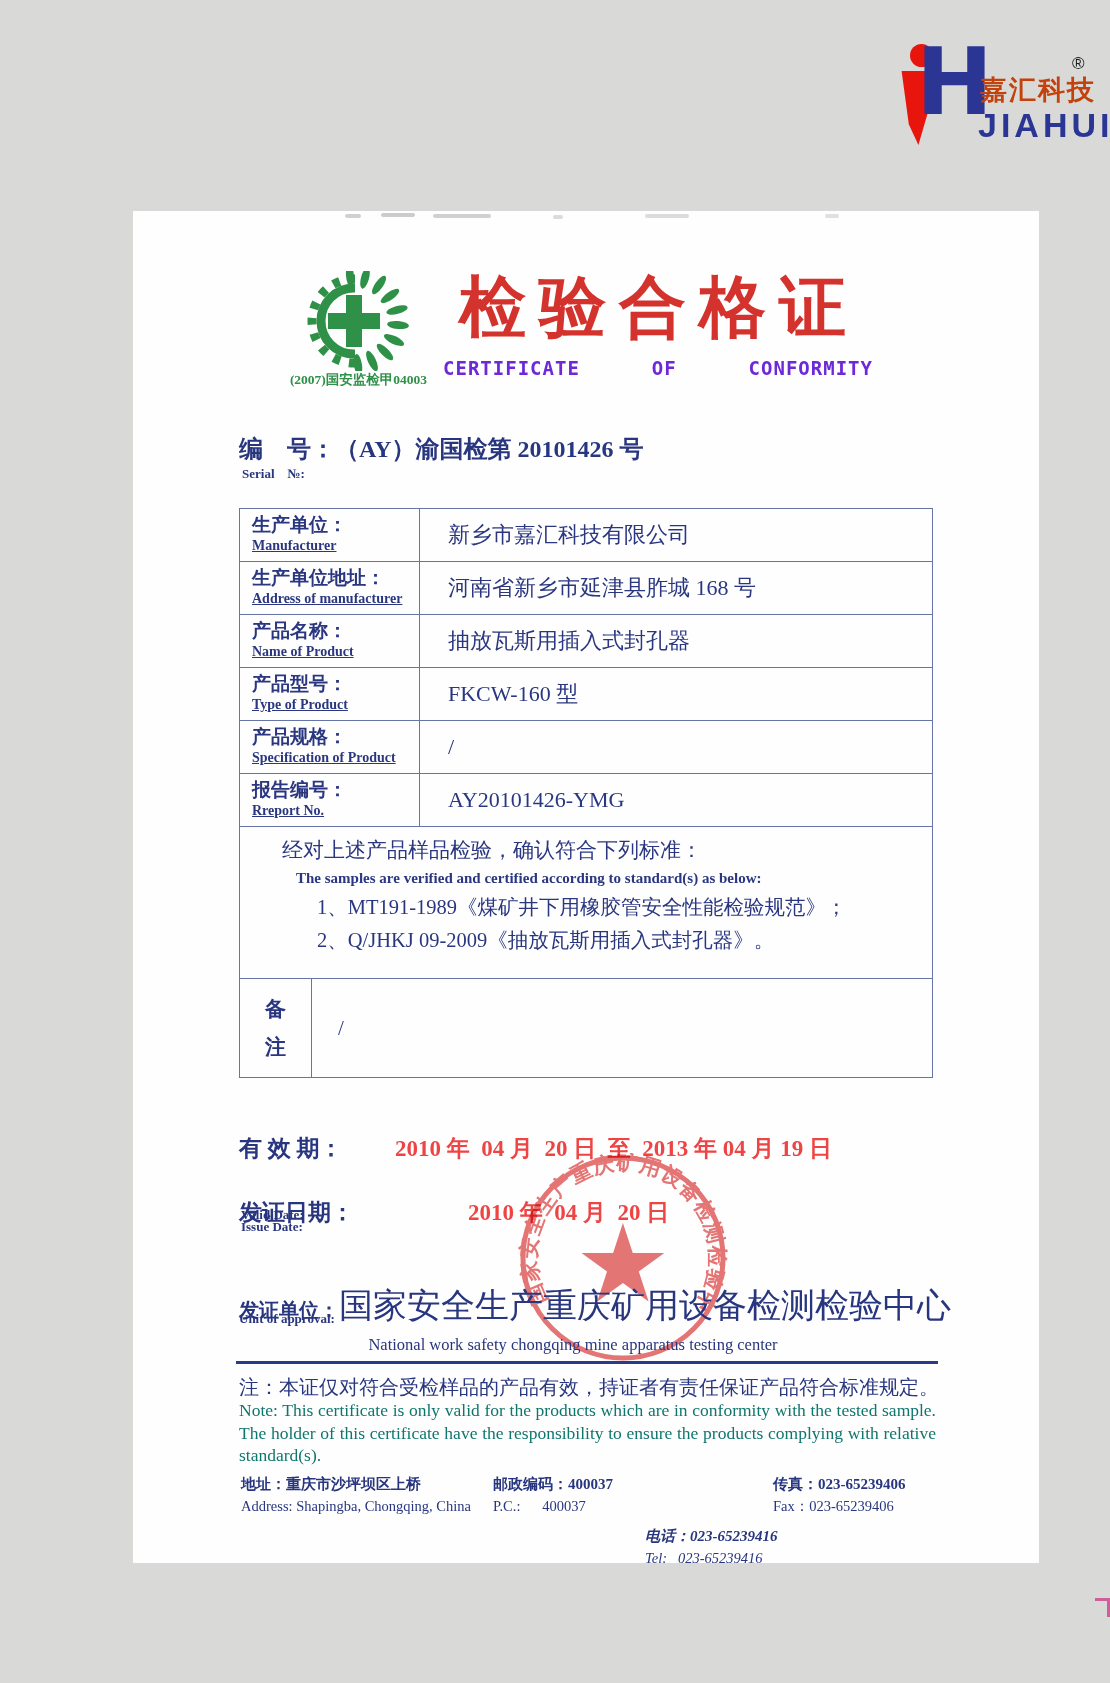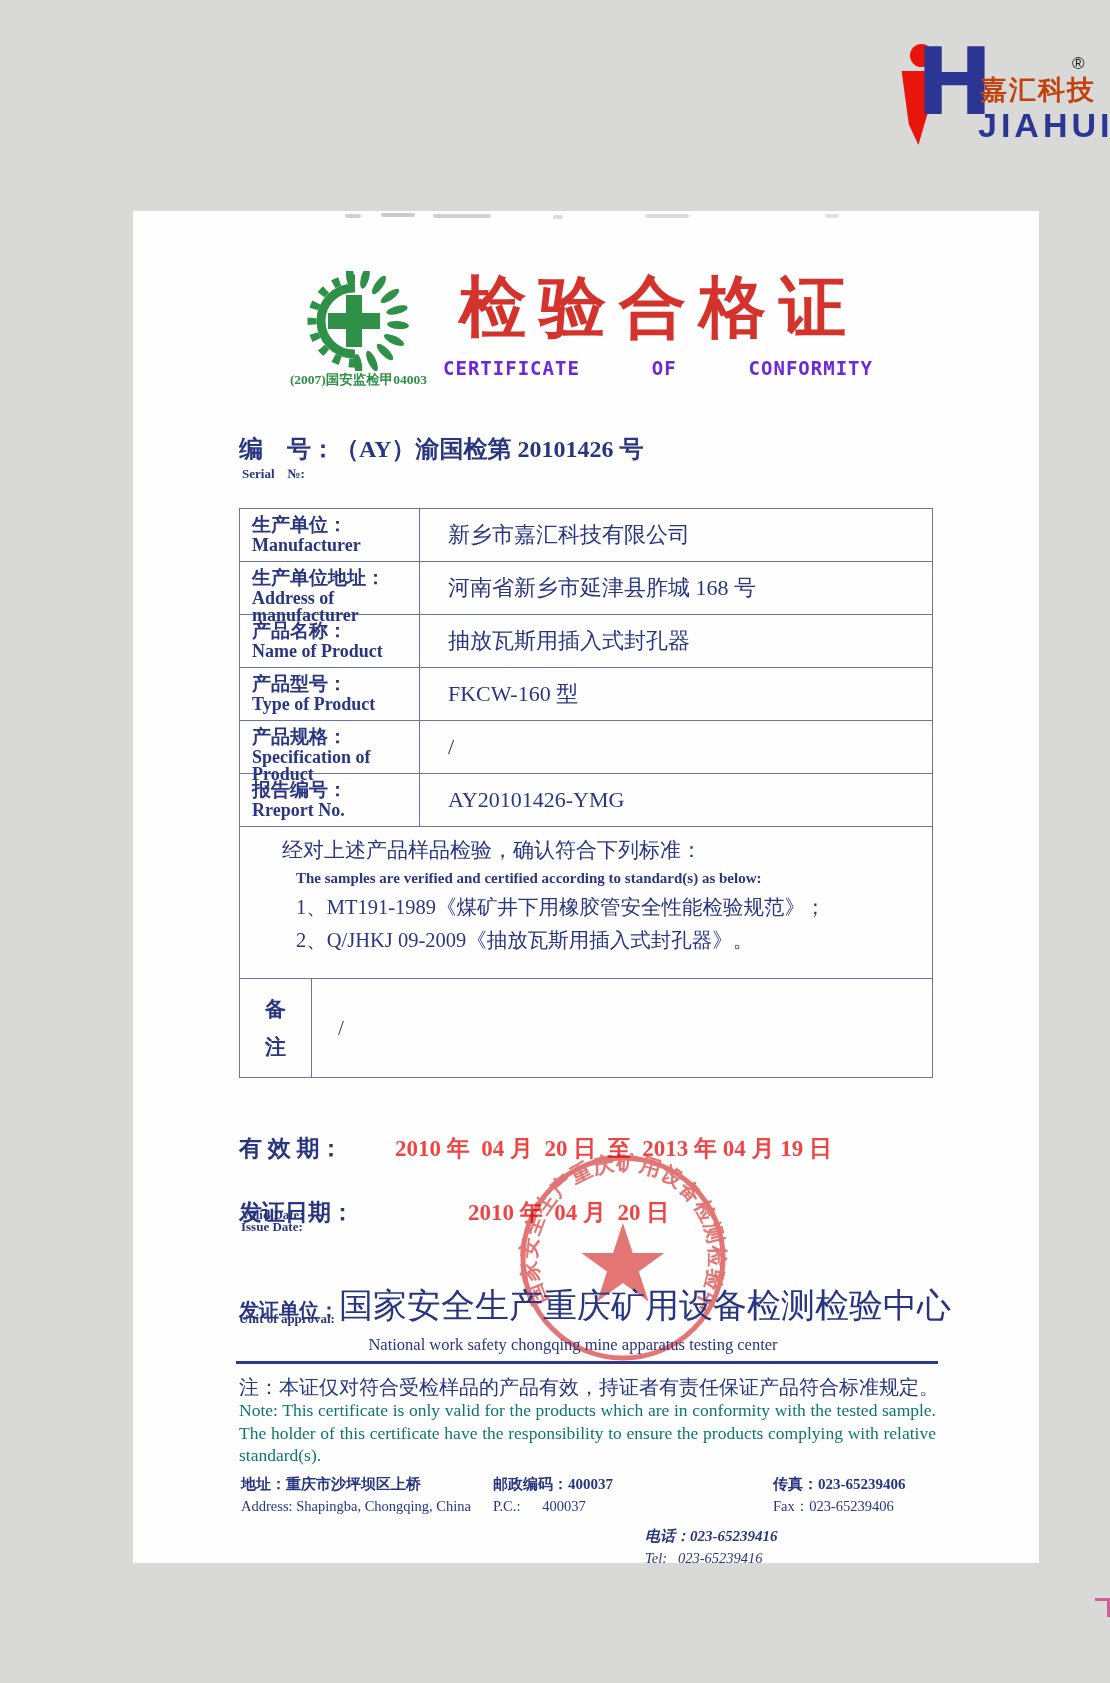--- a/index.html
+++ b/index.html
@@ -38,26 +38,26 @@
   
   .serial-cn{position:absolute;left:106px;top:222px;font-weight:bold;font-size:24px;color:#28367f;white-space:pre;}
   .serial-en{position:absolute;left:109px;top:254px;font-weight:bold;font-size:13px;color:#28367f;white-space:pre;}
 
   
   .cert-table{position:absolute;left:106px;top:297px;width:694px;height:570px;
               border:1.5px solid #6674a6;box-sizing:border-box;color:#2a3780;}
   .t-row{display:flex;height:53px;border-bottom:1px solid #6674a6;box-sizing:border-box;}
   .t-label{width:180px;border-right:1px solid #6674a6;box-sizing:border-box;padding:4px 0 0 12px;}
   .t-label .cn{display:block;font-weight:bold;font-size:19px;line-height:24px;}
-  .t-label .en{display:block;font-weight:bold;font-size:18px;line-height:17px;}
+  .t-label .en{display:block;font-weight:bold;font-size:14px;line-height:17px;text-decoration:underline;}
   .t-value{flex:1;display:flex;align-items:center;padding-left:28px;font-size:22px;}
   .t-statement{height:152px;border-bottom:1px solid #6674a6;box-sizing:border-box;padding-top:8px;}
   .stmt-cn{margin-left:42px;font-size:21px;line-height:30px;}
   .stmt-en{margin-left:56px;font-weight:bold;font-size:15px;line-height:26px;}
-  .std-line{margin-left:56px;font-size:20.5px;line-height:33px;}
+  .std-line{margin-left:77px;font-size:20.5px;line-height:33px;}
   .t-remark{display:flex;height:98px;}
   .r-label{width:72px;border-right:1px solid #6674a6;box-sizing:border-box;display:flex;flex-direction:column;
            align-items:center;justify-content:center;font-weight:bold;font-size:21px;line-height:38px;}
   .r-value{flex:1;display:flex;align-items:center;padding-left:26px;font-size:21px;}
 
   
   .d-label{position:absolute;font-weight:bold;font-size:23px;color:#28367f;white-space:pre;}
   .d-value{position:absolute;font-weight:bold;font-size:23px;color:#ef4444;white-space:pre;}
   .d-en{position:absolute;font-weight:bold;font-size:13px;color:#28367f;}
 

